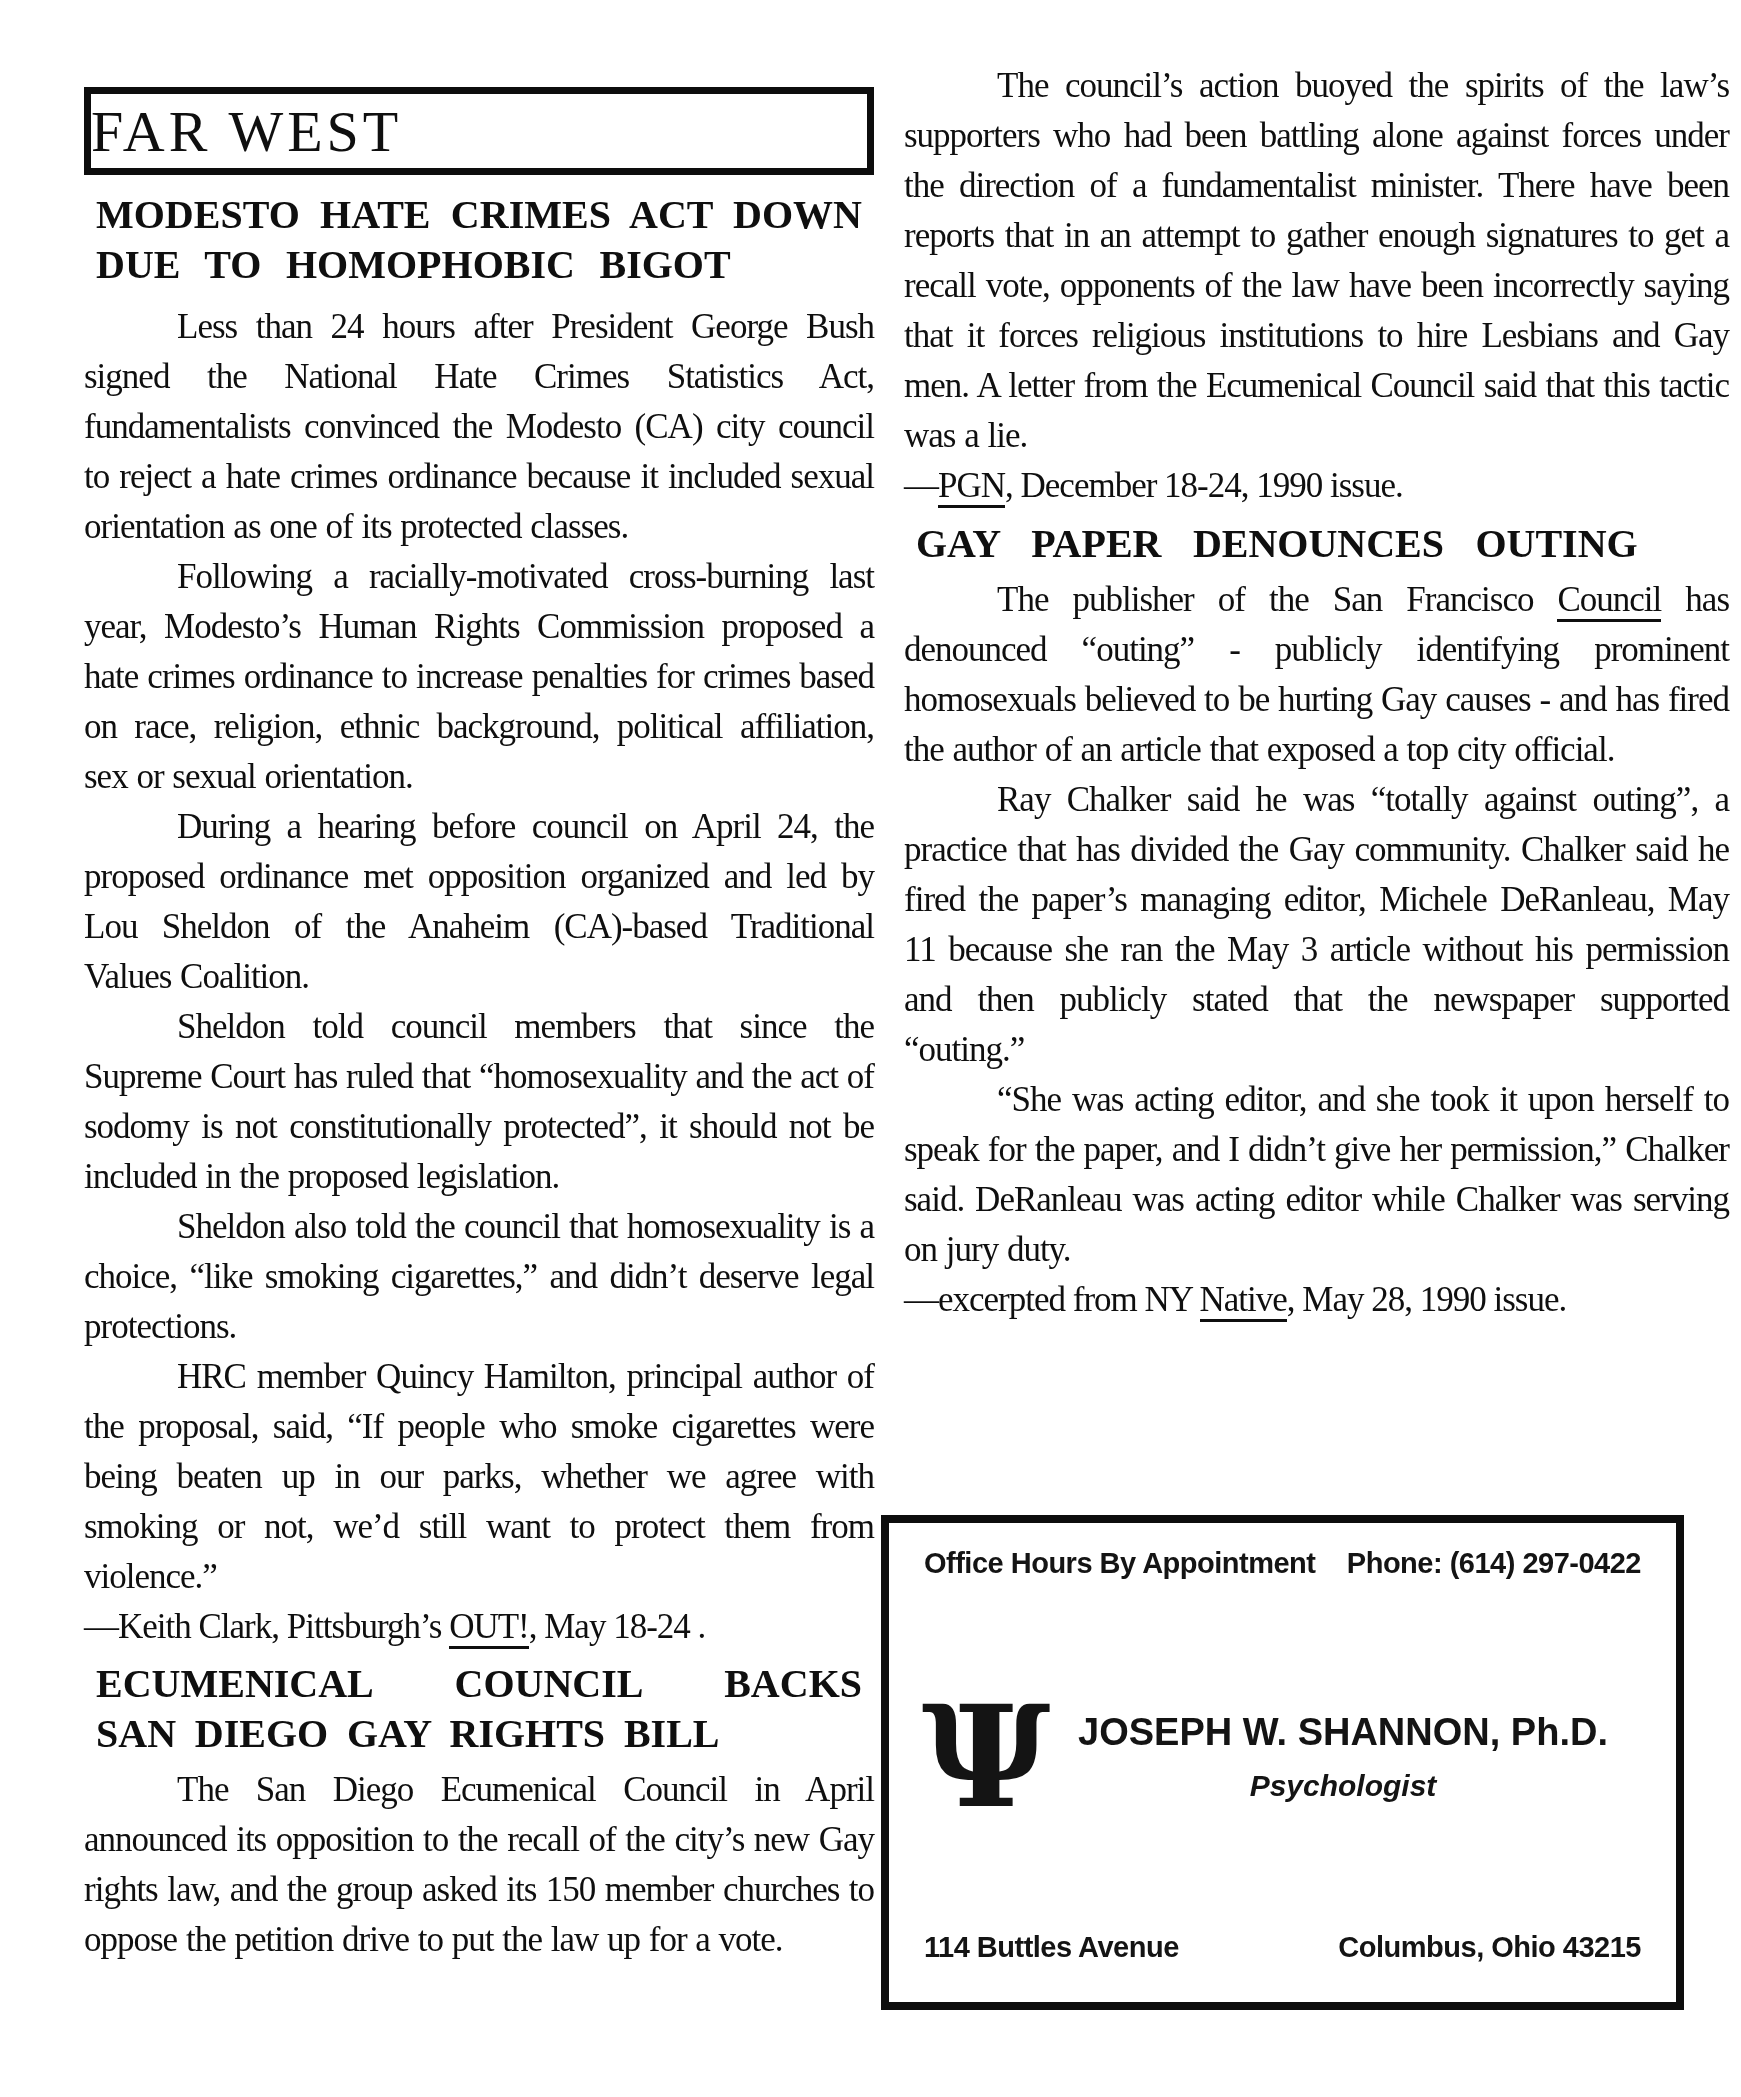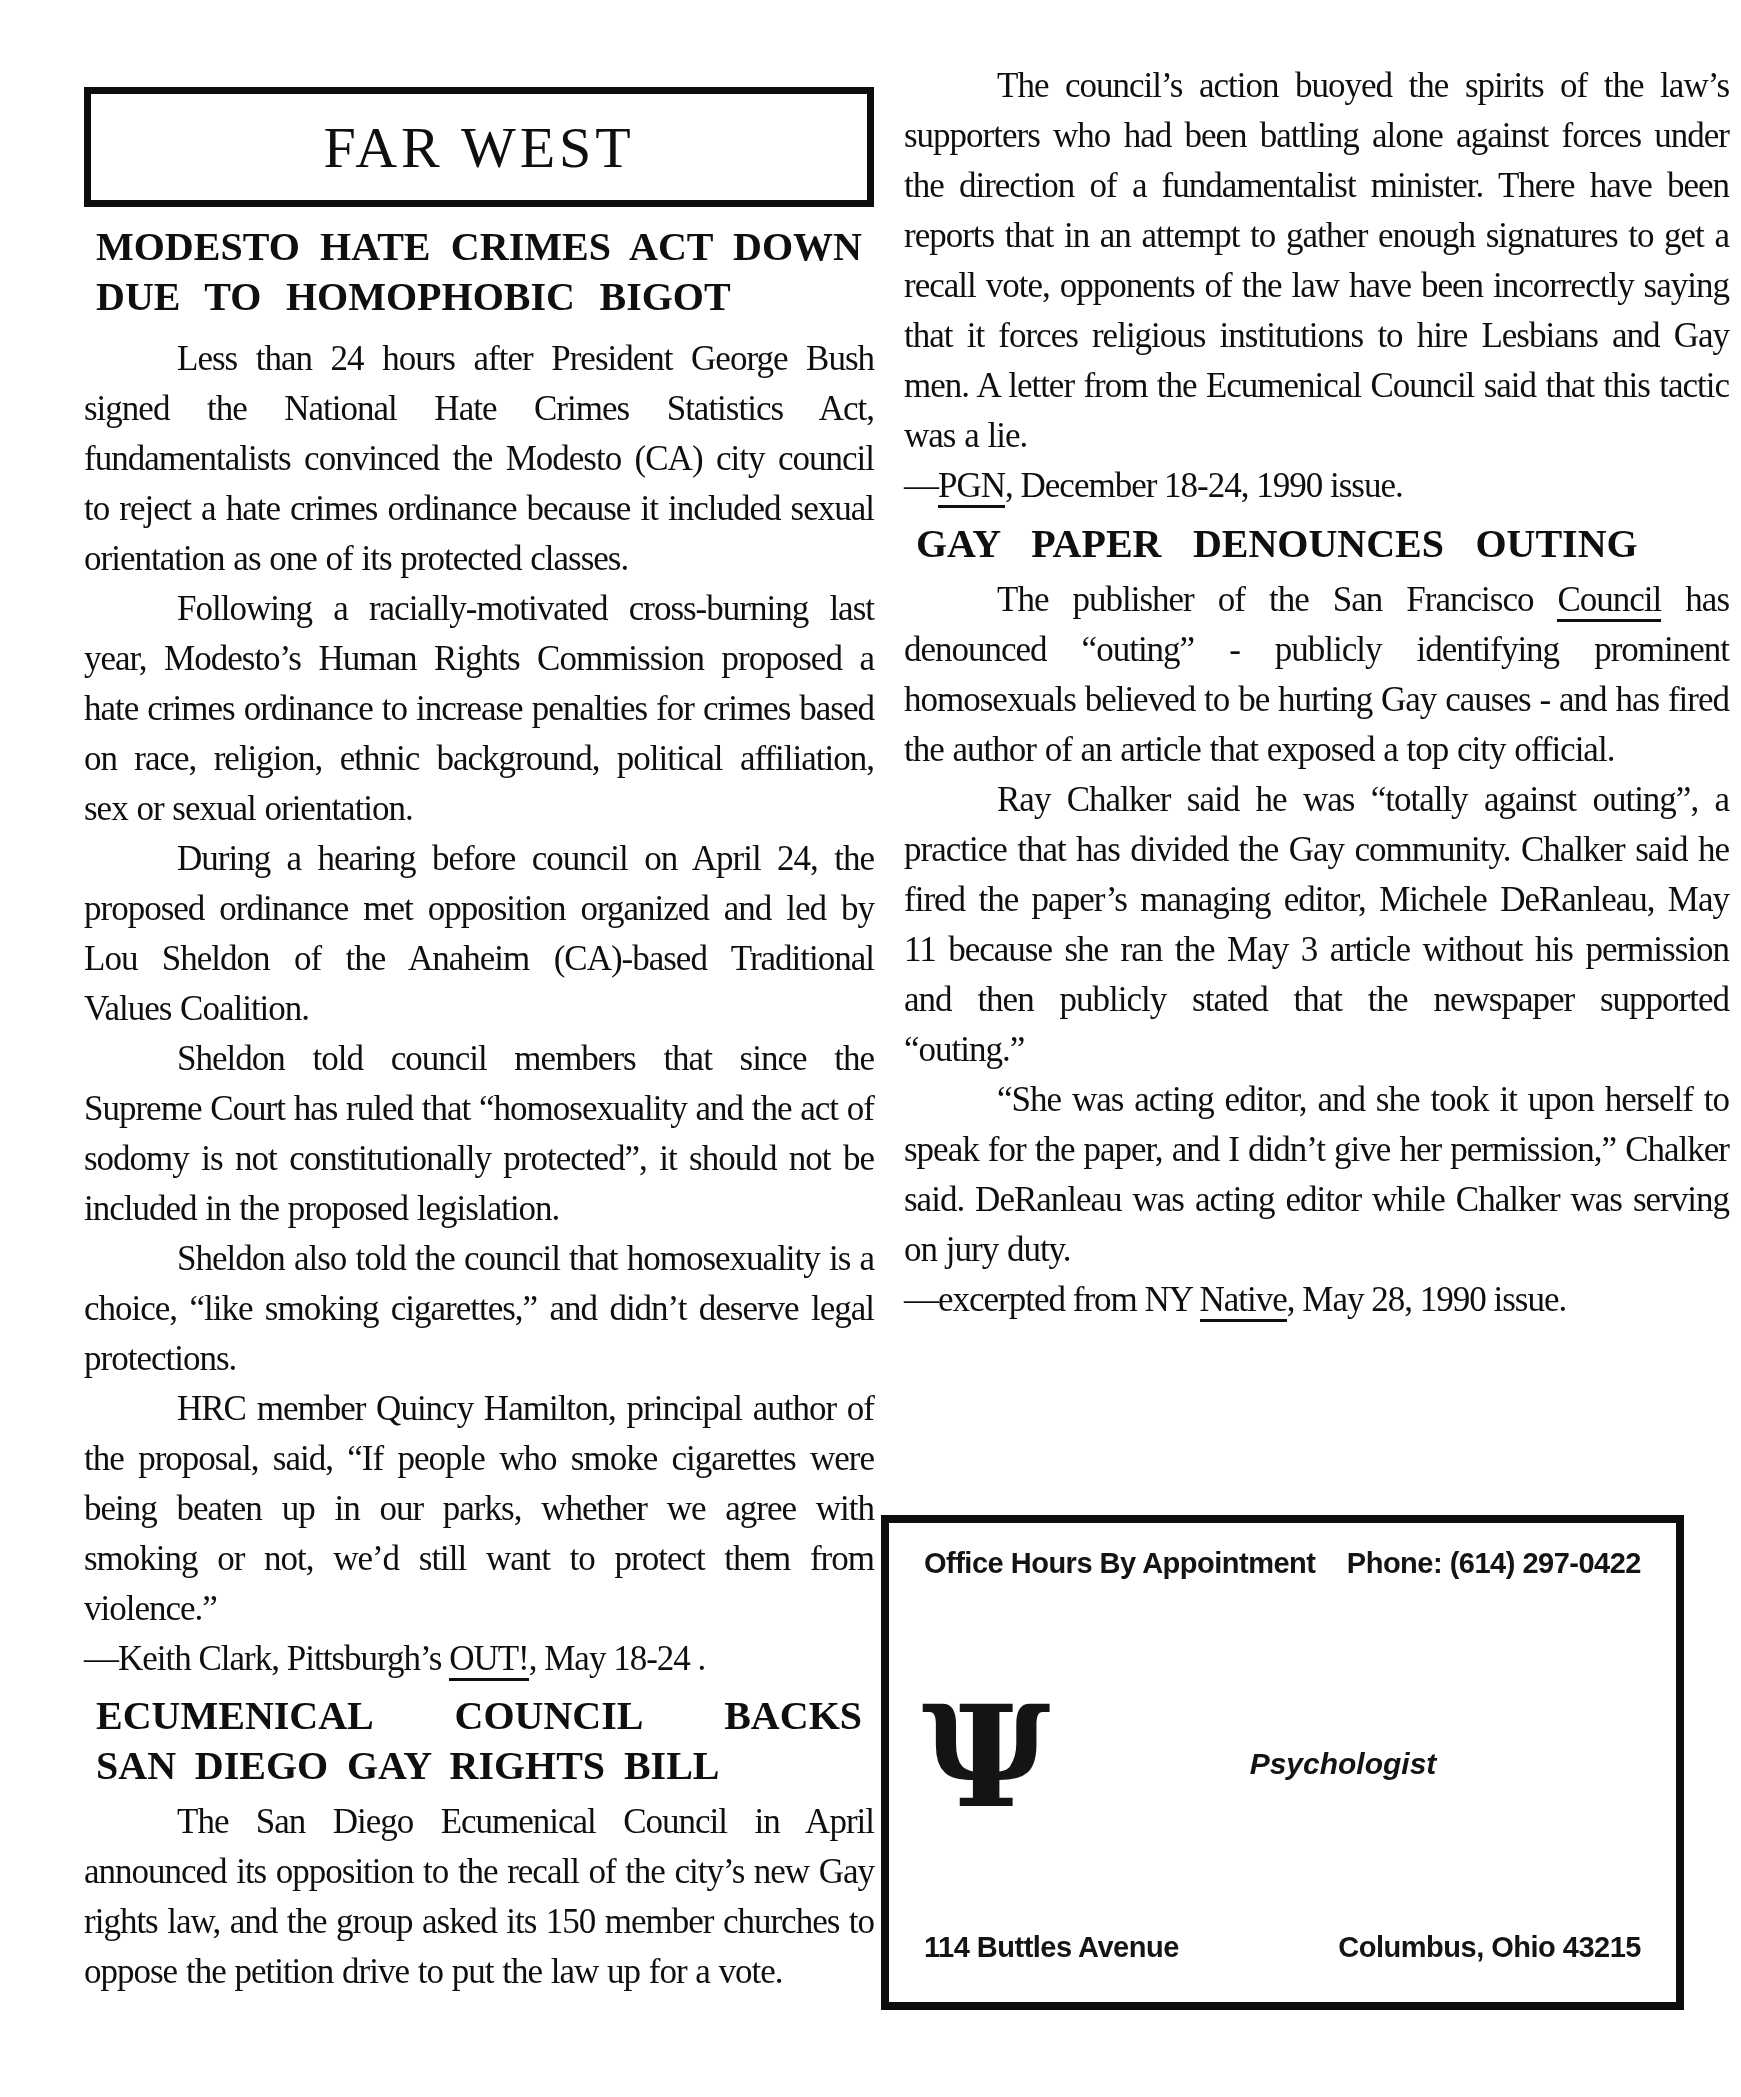--- a/index.html
+++ b/index.html
@@ -25,24 +25,24 @@
   .col-right {
     position: absolute;
     left: 904px;
     top: 61px;
     width: 825px;
   }
   
   .banner {
     box-sizing: border-box;
     border: 7.8px solid #0d0d0d;
-    height: 120px;
+    height: 88px;
     display: flex;
     align-items: center;
-    justify-content: center;
+    justify-content: flex-start;
     margin-bottom: 14.6px;
   }
   .banner-title {
     font-size: 58px;
     letter-spacing: 3.9px;
     font-weight: 400;
   }
   
   .headline {
     font-weight: bold;
@@ -187,20 +187,21 @@
 <div class="ad">
 
   <div class="ad-row-top">
     <span>Office Hours By Appointment</span>
     <span>Phone: (614) 297-0422</span>
   </div>
 
   <div class="ad-mid">
     <span class="ad-psi">Ψ</span>
     <div class="ad-namecol">
+      <div class="ad-name">JOSEPH W. SHANNON, Ph.D.</div>
       <div class="ad-role">Psychologist</div>
     </div>
   </div>
 
   <div class="ad-row-bottom">
     <span>114 Buttles Avenue</span>
     <span>Columbus, Ohio 43215</span>
   </div>
 
 </div>

